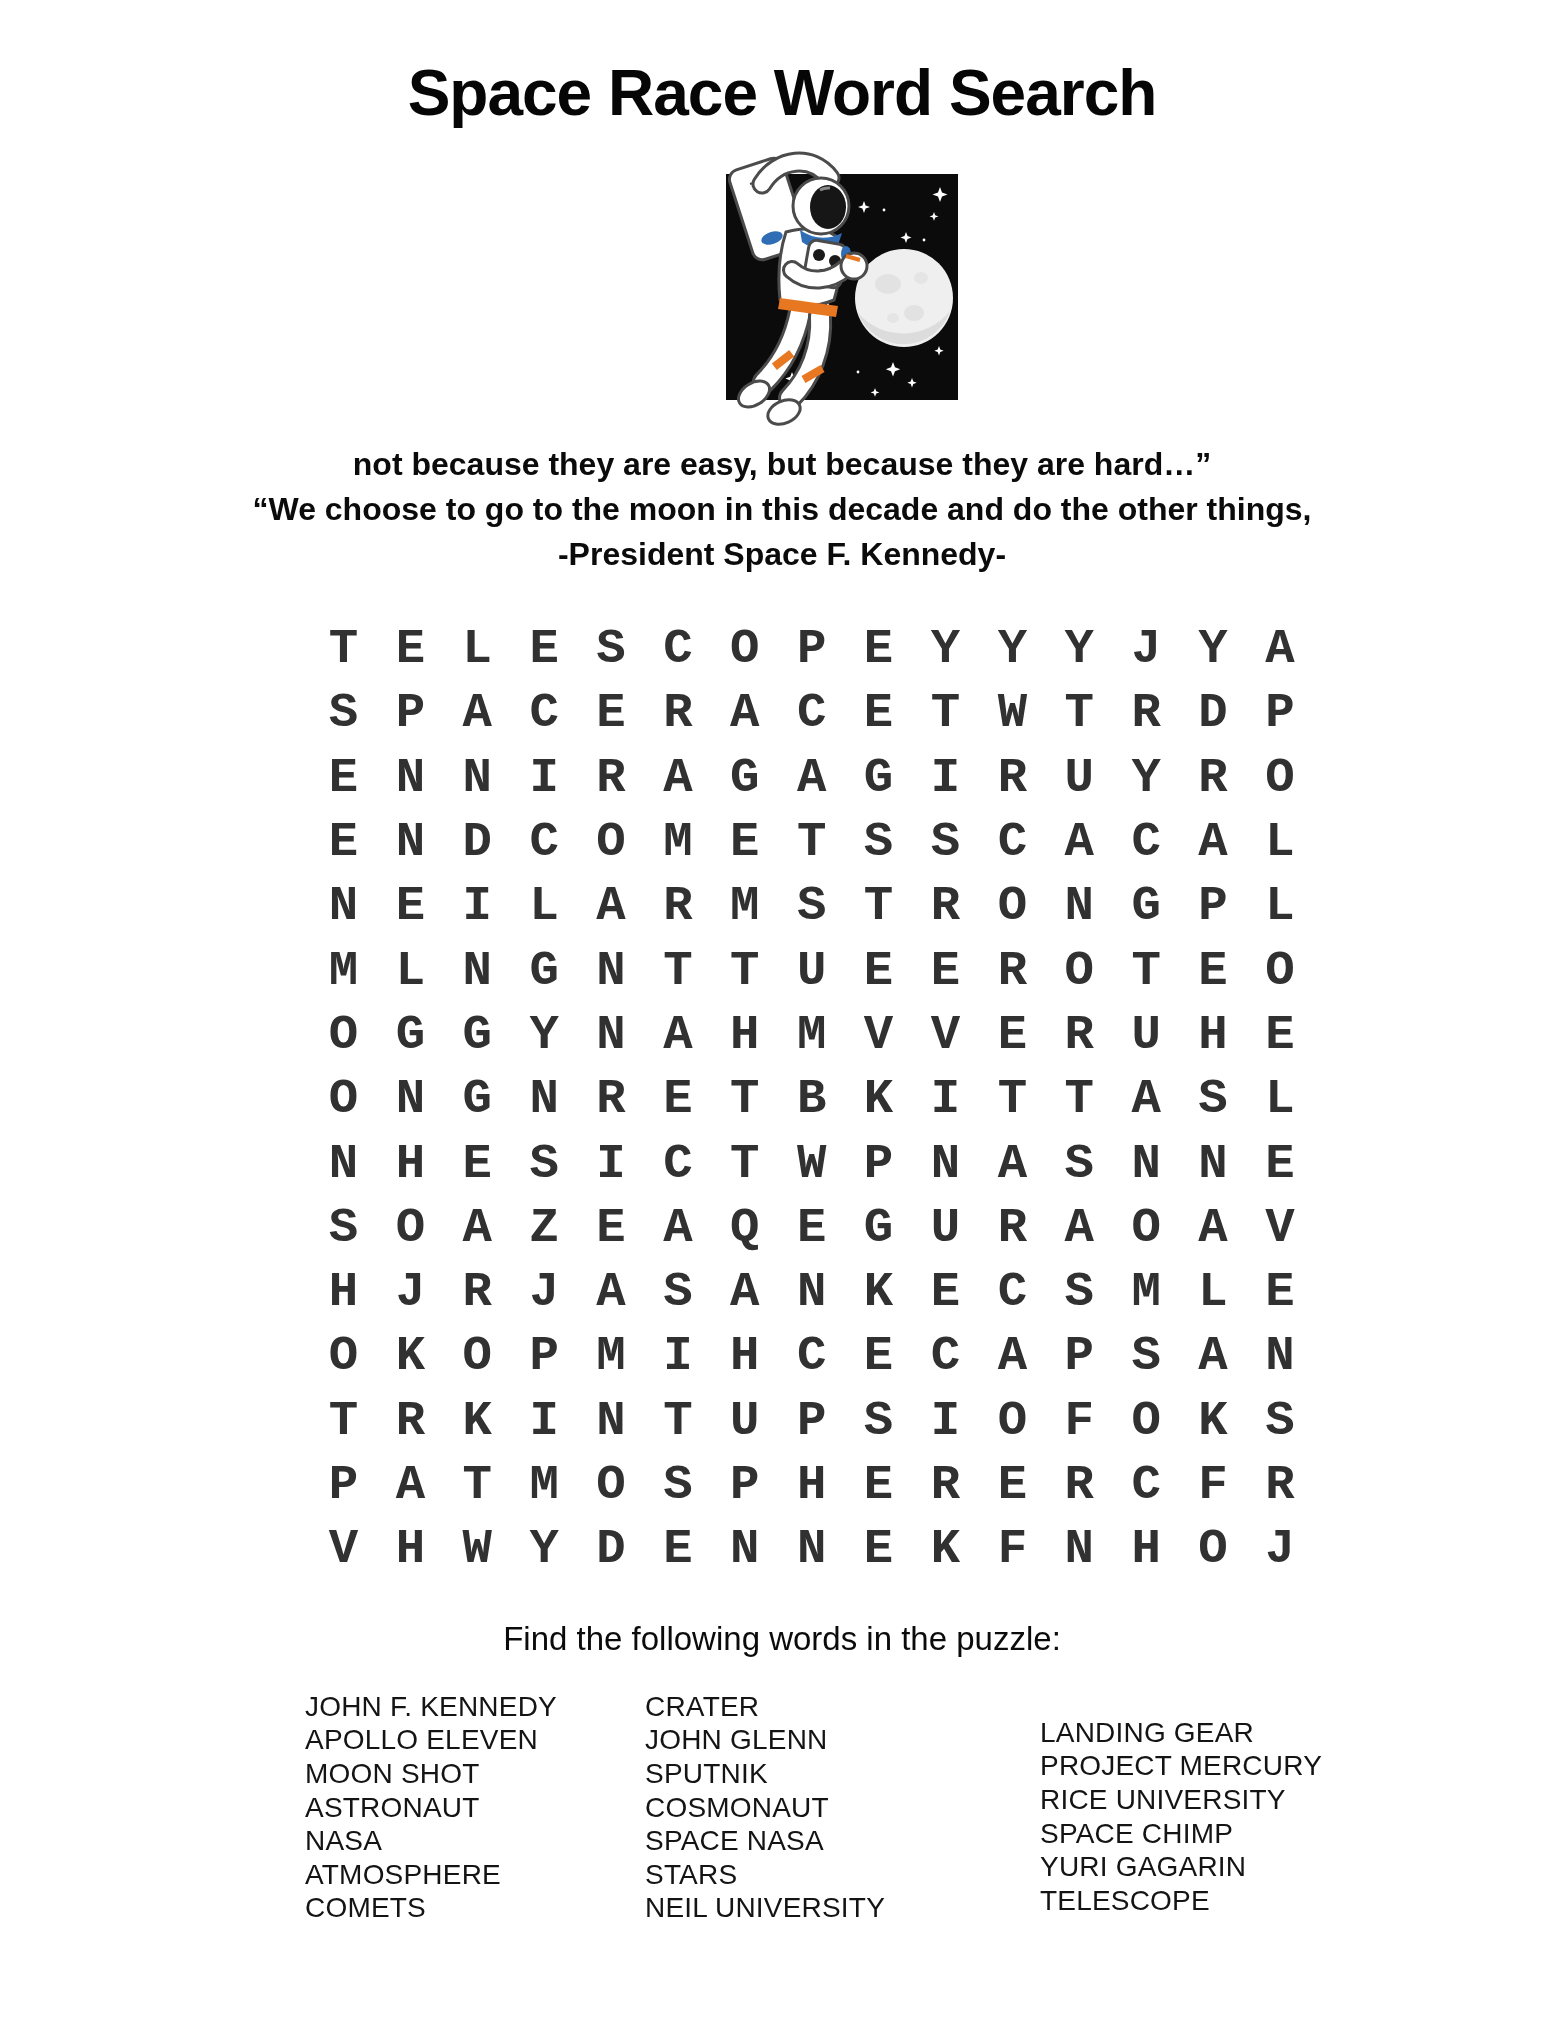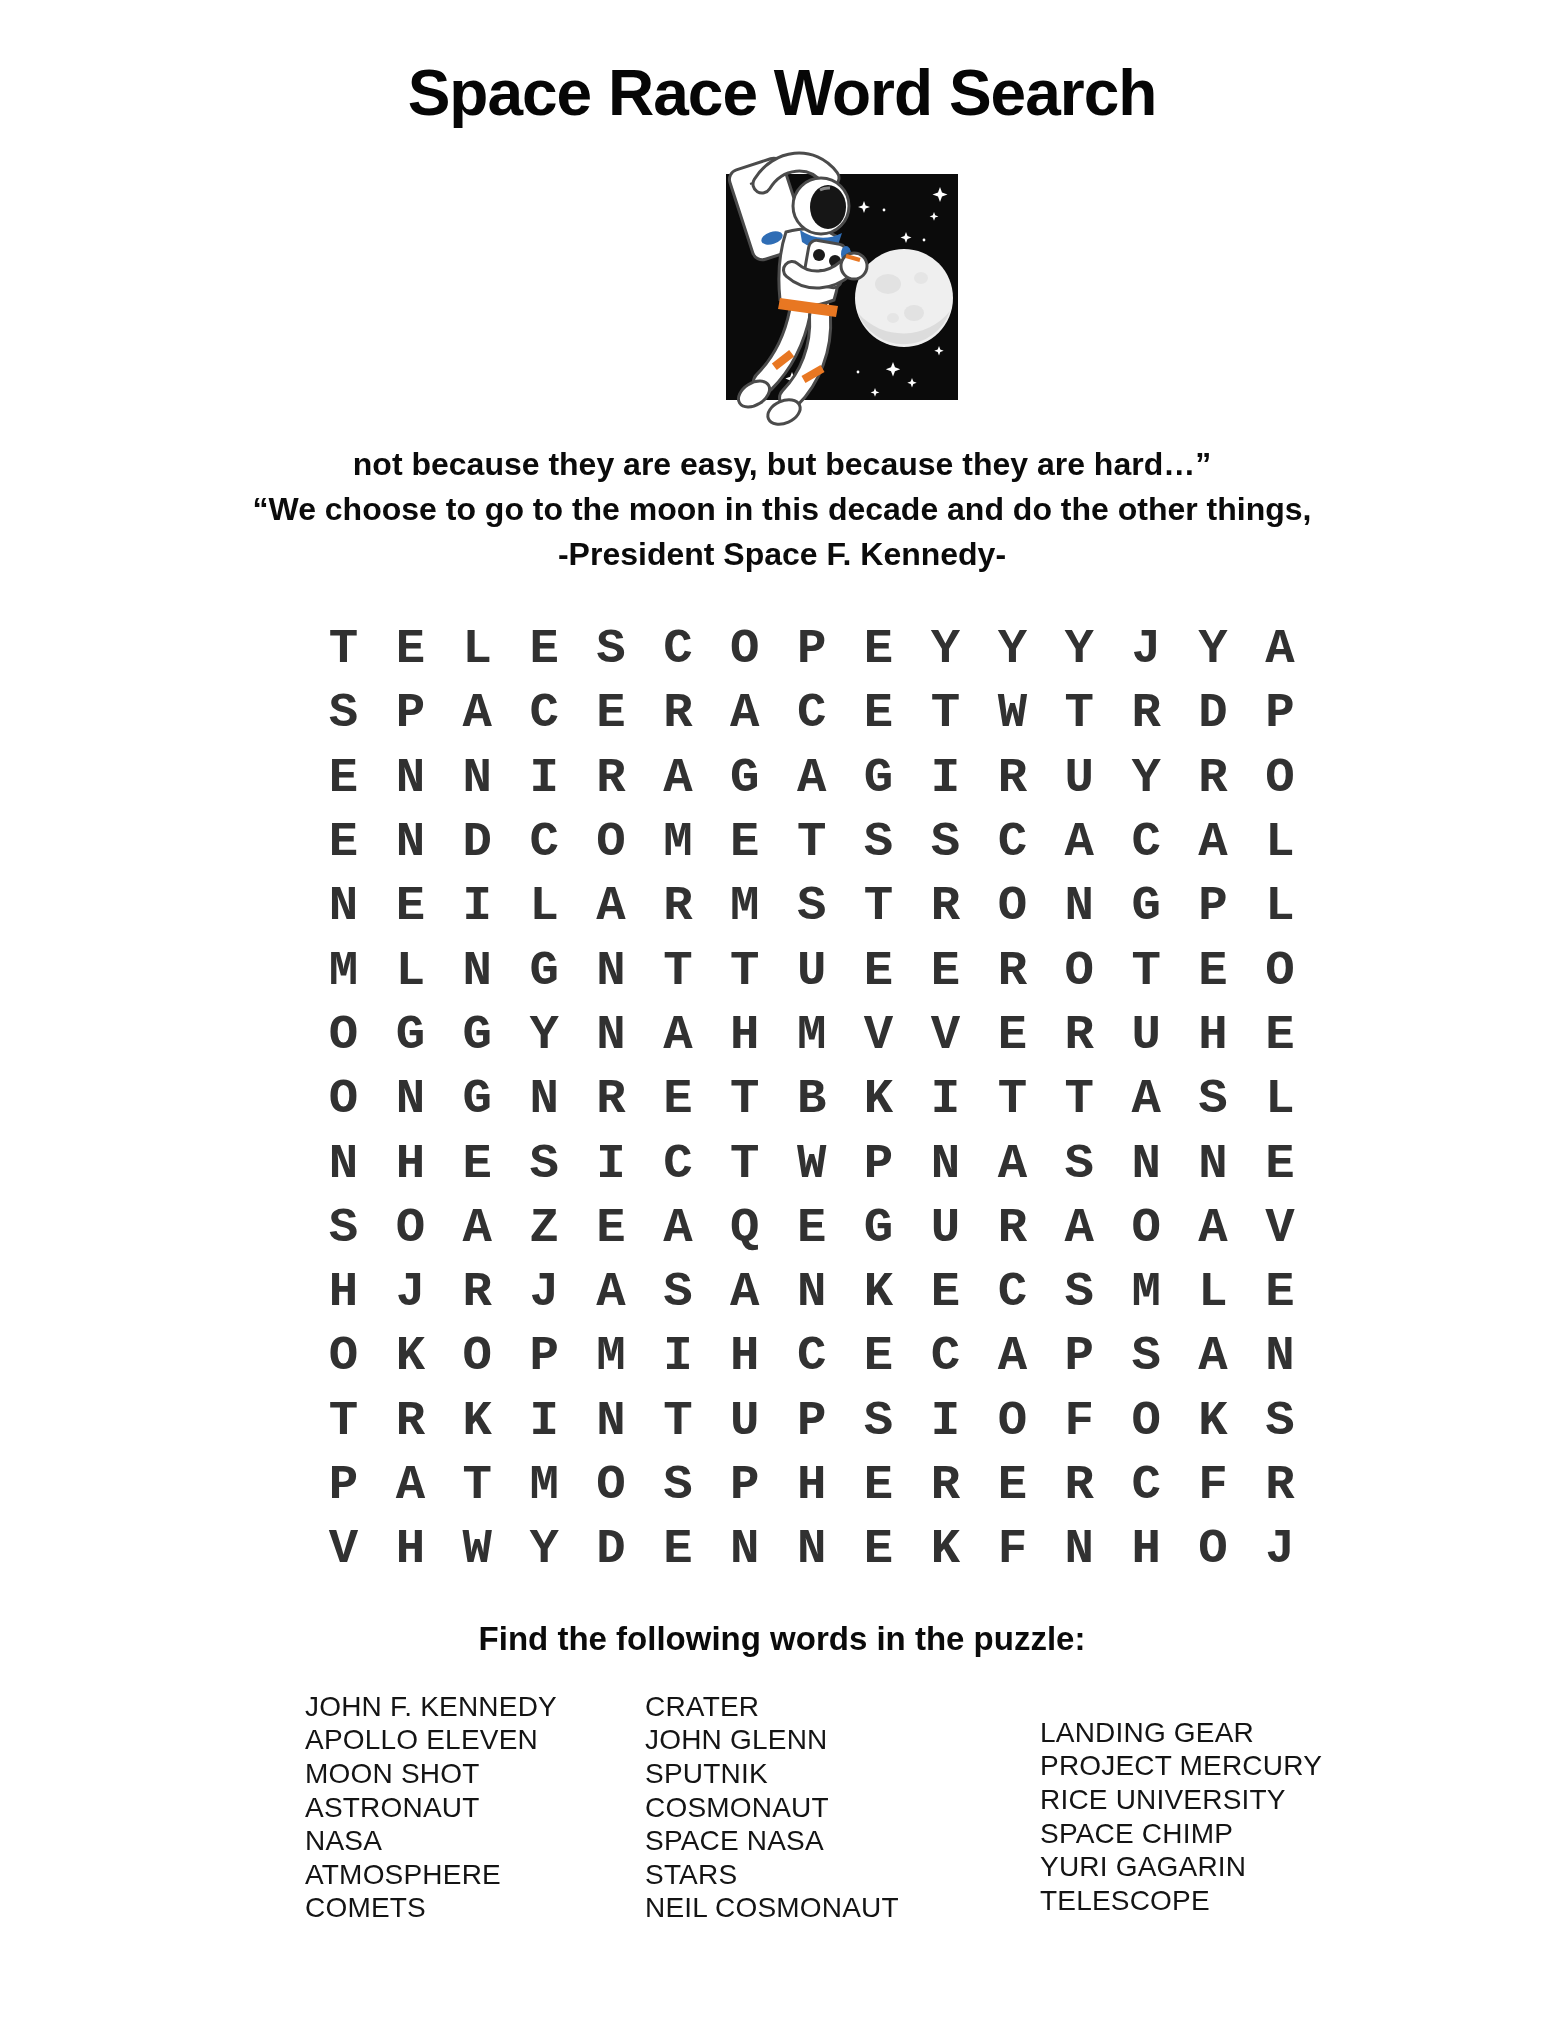--- a/index.html
+++ b/index.html
@@ -49,21 +49,21 @@
     font-family:"Liberation Mono", monospace;
     font-weight:700;
     font-size:49px;
     color:#313131;
   }
   .find-heading{
     position:absolute;
     top:1620px; left:0; width:100%;
     text-align:center;
     font-size:33px;
-    font-weight:700;
+    font-weight:400;
     color:#0b0b0b;
   }
   .words{
     position:absolute;
     top:1690px;
     font-size:28px;
     color:#141414;
   }
   .word{
     height:33.6px;
@@ -201,21 +201,21 @@
       <div class="word">ATMOSPHERE</div>
       <div class="word">COMETS</div>
     </div>
   <div class="words col2">
       <div class="word">CRATER</div>
       <div class="word">JOHN GLENN</div>
       <div class="word">SPUTNIK</div>
       <div class="word">COSMONAUT</div>
       <div class="word">SPACE NASA</div>
       <div class="word">STARS</div>
-      <div class="word">NEIL COSMONAUT</div>
+      <div class="word">NEIL UNIVERSITY</div>
     </div>
   <div class="words col3">
       <div class="word">LANDING GEAR</div>
       <div class="word">PROJECT MERCURY</div>
       <div class="word">RICE UNIVERSITY</div>
       <div class="word">SPACE CHIMP</div>
       <div class="word">YURI GAGARIN</div>
       <div class="word">TELESCOPE</div>
     </div>
 

